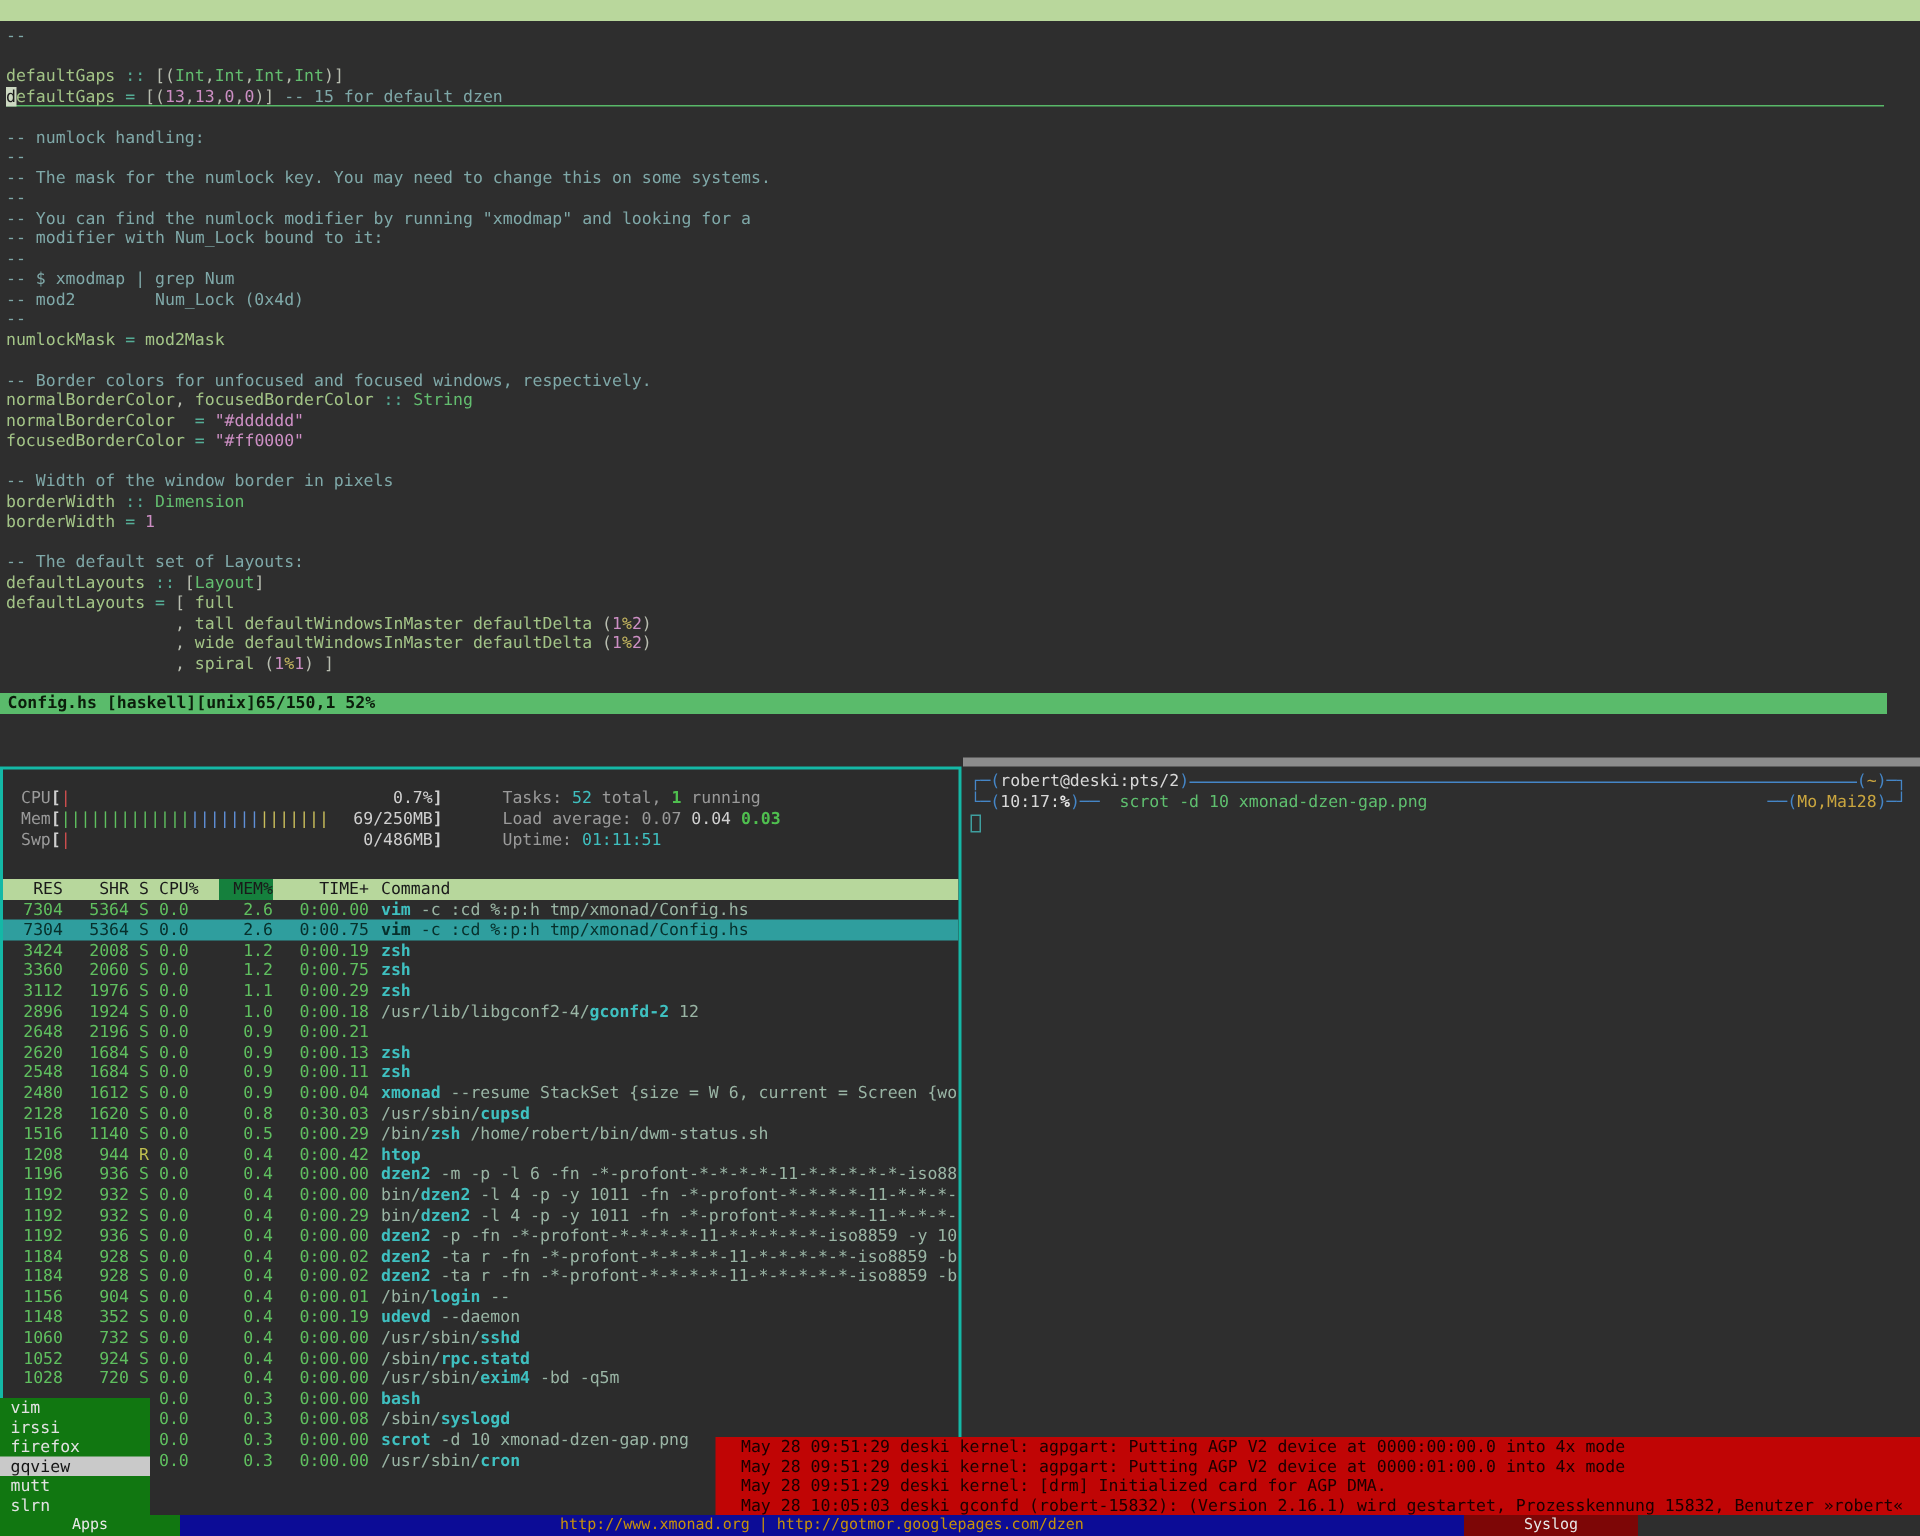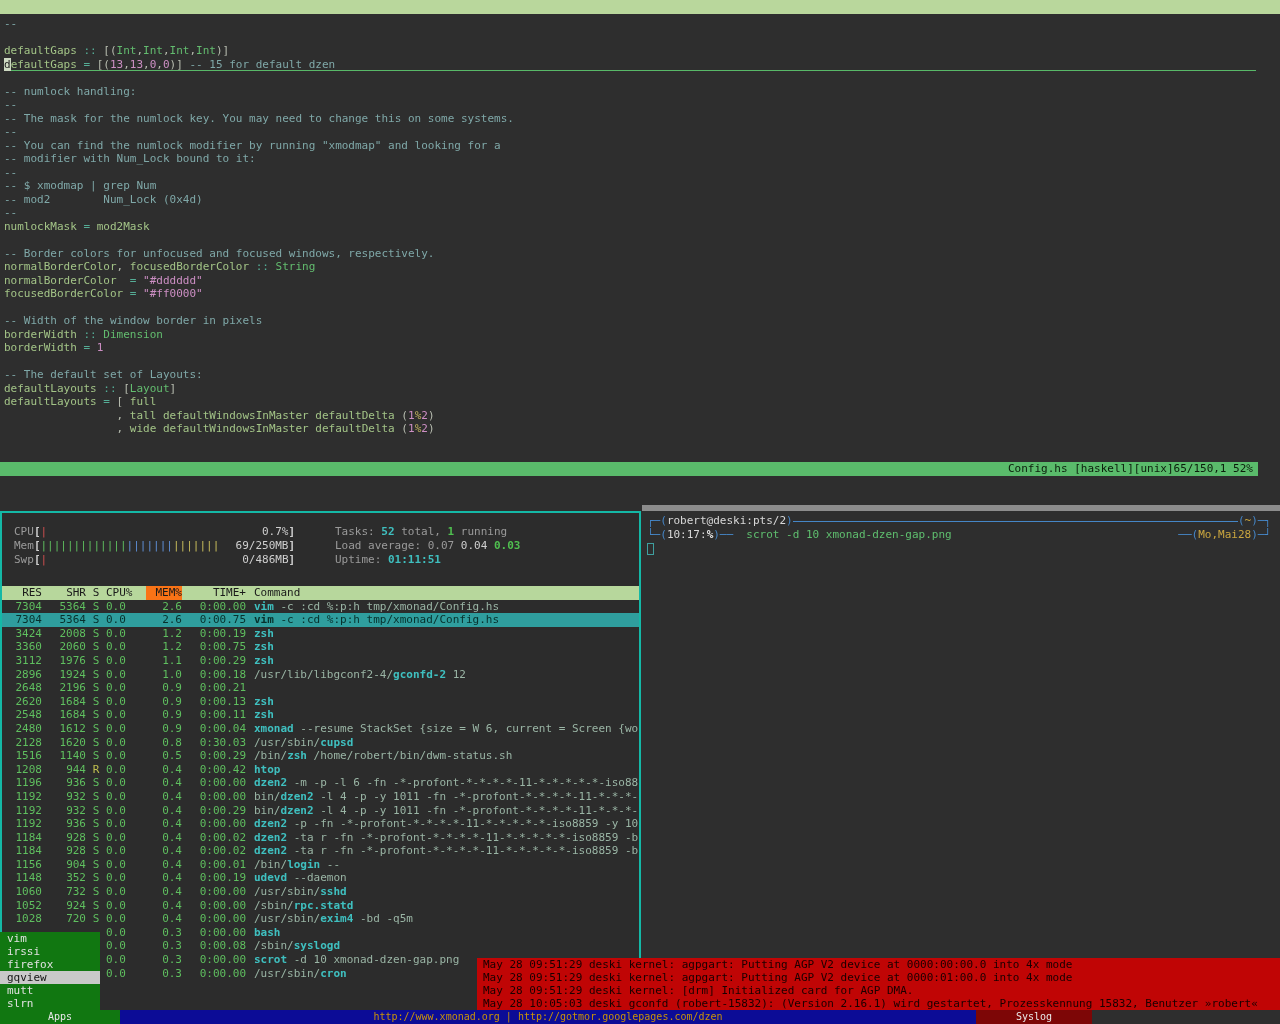--- a/index.html
+++ b/index.html
@@ -13,42 +13,42 @@
 
   
   #vim{position:absolute;left:0;top:14px;width:1280px;height:495px;background:#2e2e2e;font-size:11px}
   #vim-lines{position:absolute;left:4px;top:3px;right:0;height:446px;overflow:hidden}
   .vline{height:13.5px;line-height:13.5px;white-space:pre}
   .vline.cursorline{border-bottom:1px solid #58b868;width:1252px}
   .v-c{color:#7fa8a8}.v-id{color:#a3c487}.v-ty{color:#63bd6f}.v-op{color:#55ad96}
   .v-nm{color:#cd8fc4}.v-pc{color:#c3b45f}.v-pl{color:#b8bdb0}
   .v-cur{background:#cdd9c2;color:#1c1c1c}
   #vim-status{position:absolute;left:0;top:448px;width:1258px;height:14px;background:#5abb6b;
-    color:#0b1d0b;font-weight:normal;font-size:11px;line-height:14px;display:flex;
-    justify-content:flex-end;padding:0 5px;white-space:pre}
+    color:#0b1d0b;font-weight:bold;font-size:11px;line-height:14px;display:flex;
+    justify-content:flex-start;padding:0 5px;white-space:pre}
 
   
   #htop{position:absolute;left:0;top:511px;width:641px;height:639px;background:#2c2c2c;
     border:2px solid #14b8a6;font-size:11px;color:#9a9a9a;overflow:hidden}
   #meters{position:absolute;left:12px;top:12px}
   .meter-row{height:14px;line-height:14px;display:flex;white-space:pre}
   .mlabel{color:#9a9a9a}.brk{color:#cfcfcf;font-weight:bold}
   .meter{position:relative;width:248px;height:14px;display:inline-block;overflow:hidden}
   .ticks{position:absolute;left:0;top:0;white-space:pre}
   .t-red{color:#cf4f4f}.t-green{color:#5fbf5f}.t-blue{color:#5f8fd7}.t-yellow{color:#c9bd5b}
   .mval{position:absolute;right:0;top:0;color:#cfcfcf;background:transparent}
   #stats{position:absolute;left:333px;top:12px}
   .stat-row{height:14px;line-height:14px;white-space:pre}
   .s-g{color:#9a9a9a}.s-lt{color:#cfcfcf}
-  .s-bc{color:#3fbfbf;font-weight:bold}.s-bg{color:#4fbf4f;font-weight:bold}
+  .s-bc{color:#3fbfbf;font-weight:normal}.s-bg{color:#4fbf4f;font-weight:bold}
 
   #ptable{position:absolute;left:0;top:73px;width:637px}
   .prow{display:flex;height:13.6px;line-height:13.6px;white-space:pre;overflow:hidden}
   .prow.phead{background:#b7d79c;color:#1a1a1a}
-  .phead .c-mem{background:#f97316}
+  .phead .c-mem{background:#15803d}
   .c-res{width:40px;text-align:right}
   .c-shr{width:44px;text-align:right}
   .c-s{width:20px;text-align:center}
   .c-cpu{width:40px;text-align:left}
   .c-mem{width:36px;text-align:right}
   .c-time{width:64px;text-align:right}
   .c-cmd{flex:1;padding-left:8px;overflow:hidden;text-align:left}
   .num{color:#5fbf5f}.st-r{color:#bfbf4f}
   .cmdpre{color:#9ab5a5}.cmdb{color:#3fc0c0;font-weight:bold}
   .prow.sel{background:#2f9e9e}
@@ -70,21 +70,21 @@
   .t-cursor{display:inline-block;width:7px;height:12px;border:1px solid #3f9f9f;margin-top:1px}
 
   
   #apps-menu{position:absolute;left:0;top:932px;width:100px;height:78px;background:#117711;
     font-size:11px;color:#e2e2e2;overflow:hidden}
   .menu-item{height:13px;line-height:13px;padding-left:7px;white-space:pre}
   .menu-item.sel{background:#c9c9c9;color:#151515}
 
   
   #syslog{position:absolute;left:477px;top:958px;width:803px;height:52px;background:#c00505;
-    color:#1a0000;font-size:11px;overflow:hidden;padding-left:6px}
+    color:#1a0000;font-size:11px;overflow:hidden;padding-left:17px}
   .slog-line{height:13px;line-height:13px;white-space:pre}
 
   
   #bottombar{position:absolute;left:0;top:1010px;width:1092px;height:14px;display:flex;
     font-size:10px;line-height:14px}
   #bb-apps{width:120px;background:#117711;color:#e8e8e8;text-align:center}
   #bb-urls{flex:1;background:#0c0c96;color:#c9920a;text-align:center;white-space:pre}
   #bb-syslog{width:116px;background:#7d0606;color:#e8e8e8;text-align:center}
 </style>
 </head>
@@ -122,20 +122,21 @@
         <div class="vline"></div>
         <div class="vline"><span class="v-c">-- Width of the window border in pixels</span></div>
         <div class="vline"><span class="v-id">borderWidth</span><span class="v-pl"> </span><span class="v-op">::</span><span class="v-pl"> </span><span class="v-ty">Dimension</span></div>
         <div class="vline"><span class="v-id">borderWidth</span><span class="v-pl"> </span><span class="v-op">=</span><span class="v-pl"> </span><span class="v-nm">1</span></div>
         <div class="vline"></div>
         <div class="vline"><span class="v-c">-- The default set of Layouts:</span></div>
         <div class="vline"><span class="v-id">defaultLayouts</span><span class="v-pl"> </span><span class="v-op">::</span><span class="v-pl"> [</span><span class="v-ty">Layout</span><span class="v-pl">]</span></div>
         <div class="vline"><span class="v-id">defaultLayouts</span><span class="v-pl"> </span><span class="v-op">=</span><span class="v-pl"> [ </span><span class="v-id">full</span></div>
         <div class="vline"><span class="v-pl">                 , </span><span class="v-id">tall defaultWindowsInMaster defaultDelta</span><span class="v-pl"> (</span><span class="v-nm">1</span><span class="v-pc">%</span><span class="v-nm">2</span><span class="v-pl">)</span></div>
         <div class="vline"><span class="v-pl">                 , </span><span class="v-id">wide defaultWindowsInMaster defaultDelta</span><span class="v-pl"> (</span><span class="v-nm">1</span><span class="v-pc">%</span><span class="v-nm">2</span><span class="v-pl">)</span></div>
+        <div class="vline"><span class="v-pl">                 , </span><span class="v-id">spiral</span><span class="v-pl"> (</span><span class="v-nm">1</span><span class="v-pc">%</span><span class="v-nm">1</span><span class="v-pl">) ]</span></div>
       </div>
     <div id="vim-status">
       <span>Config.hs [haskell][unix]</span>
       <span>65/150,1 52%</span>
     </div>
   </div>
 
   <div id="htop">
     <div id="meters">
       <div class="meter-row">

